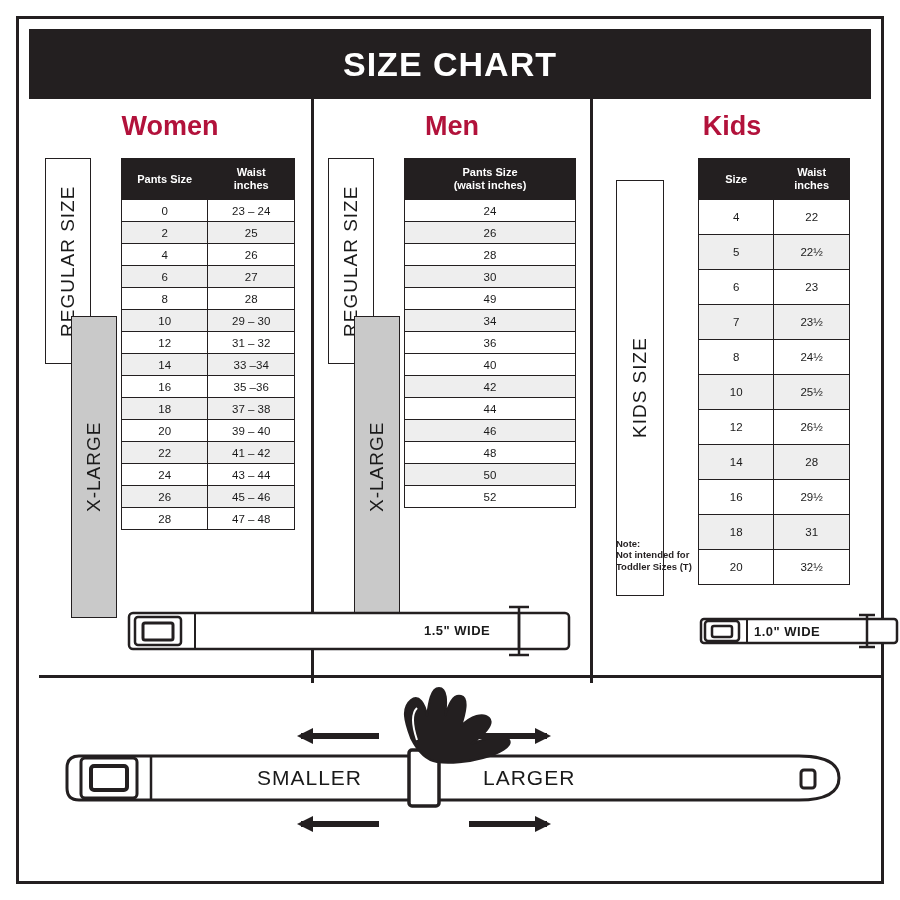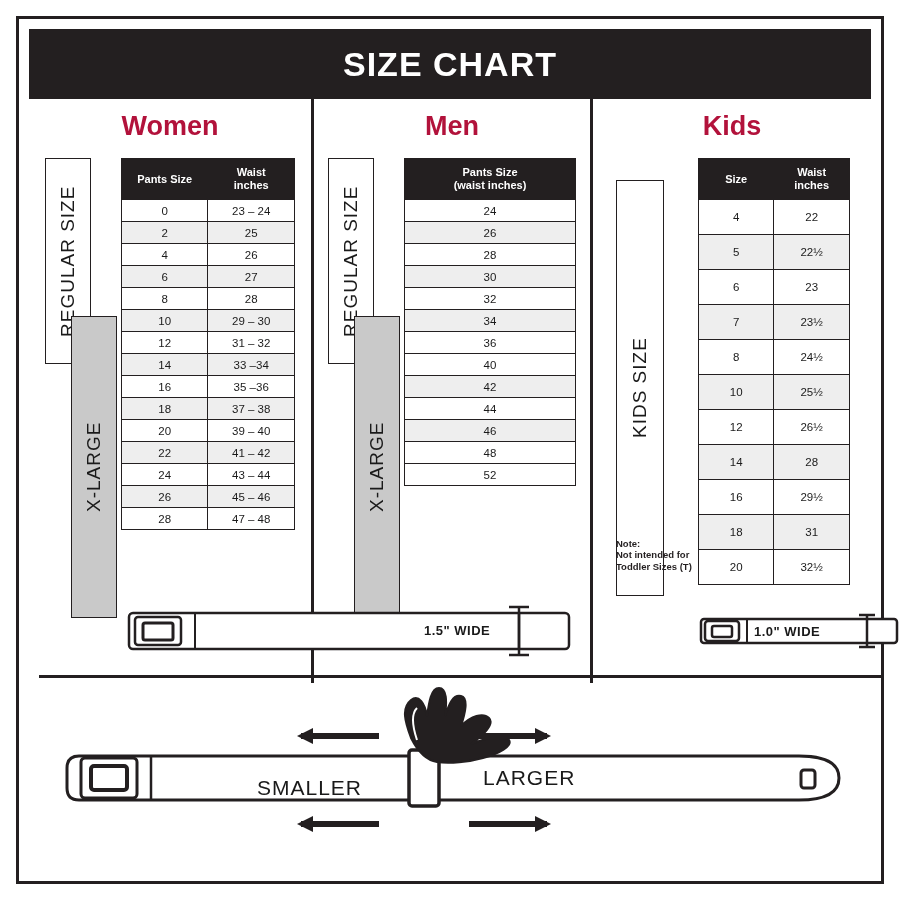--- a/index.html
+++ b/index.html
@@ -266,21 +266,21 @@
               <tr>
                     <td class="val alt">26</td>
                   </tr>
               <tr>
                     <td class="val">28</td>
                   </tr>
               <tr>
                     <td class="val alt">30</td>
                   </tr>
               <tr>
-                    <td class="val">32</td>
+                    <td class="val">49</td>
                   </tr>
               <tr>
                     <td class="val alt">34</td>
                   </tr>
               <tr>
                     <td class="val">36</td>
                   </tr>
               <tr>
                     <td class="val">40</td>
                   </tr>
@@ -288,20 +288,23 @@
                     <td class="val alt">42</td>
                   </tr>
               <tr>
                     <td class="val">44</td>
                   </tr>
               <tr>
                     <td class="val alt">46</td>
                   </tr>
               <tr>
                     <td class="val">48</td>
+                  </tr>
+              <tr>
+                    <td class="val alt">50</td>
                   </tr>
               <tr>
                     <td class="val">52</td>
                   </tr>
             </tbody>
               </table>
           </div>
         </div>
       </div>
 
@@ -425,19 +428,19 @@
             <line x1="340" y1="58" x2="262" y2="58"></line>
             <line x1="430" y1="58" x2="508" y2="58"></line>
             <line x1="340" y1="146" x2="262" y2="146"></line>
             <line x1="430" y1="146" x2="508" y2="146"></line>
           </g>
           <polygon points="258,58 274,50 274,66" fill="#231f20"></polygon>
           <polygon points="512,58 496,50 496,66" fill="#231f20"></polygon>
           <polygon points="258,146 274,138 274,154" fill="#231f20"></polygon>
           <polygon points="512,146 496,138 496,154" fill="#231f20"></polygon>
         </svg>
-        <div class="word" style="left:218px;top:88px;margin-top:10px;">SMALLER</div>
+        <div class="word" style="left:218px;top:88px;">SMALLER</div>
         <div class="word" style="left:444px;top:88px;">LARGER</div>
       </div>
     </div>
 
   </div>
 </div>
 
 </body></html>

